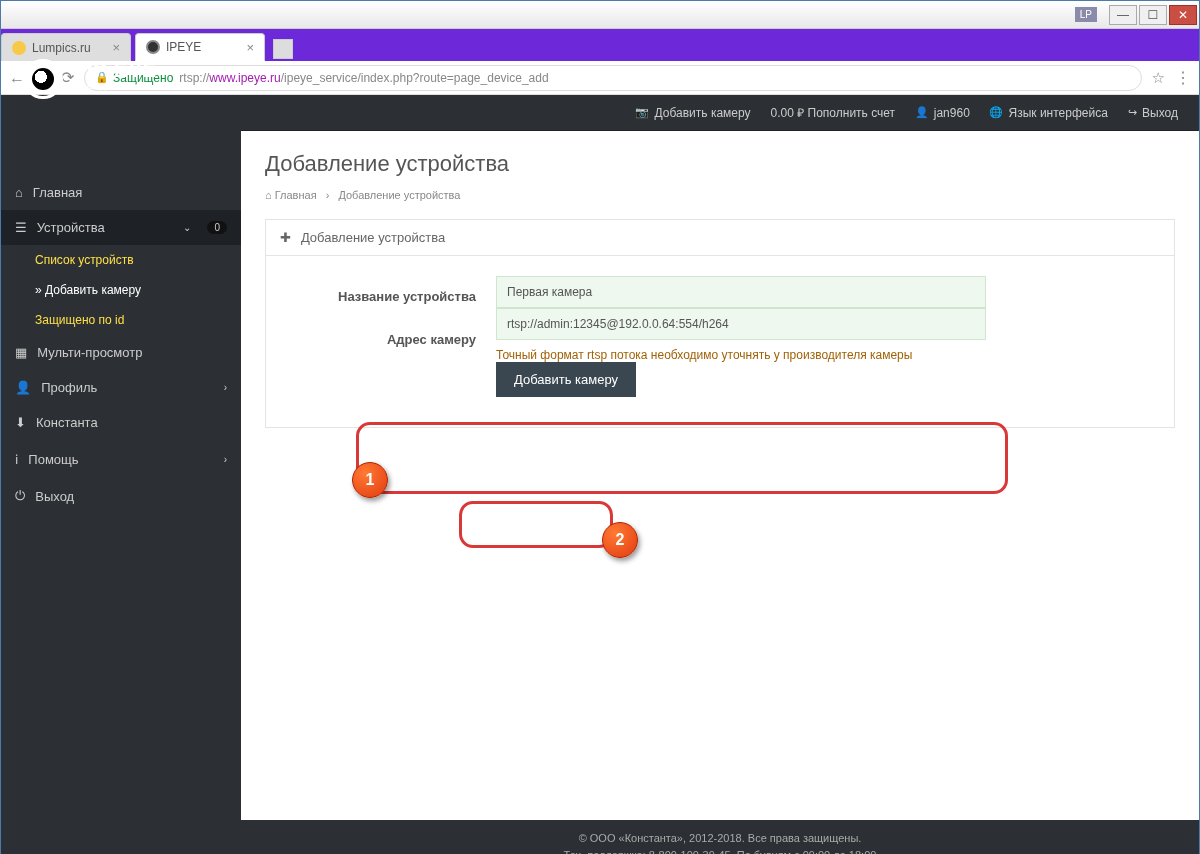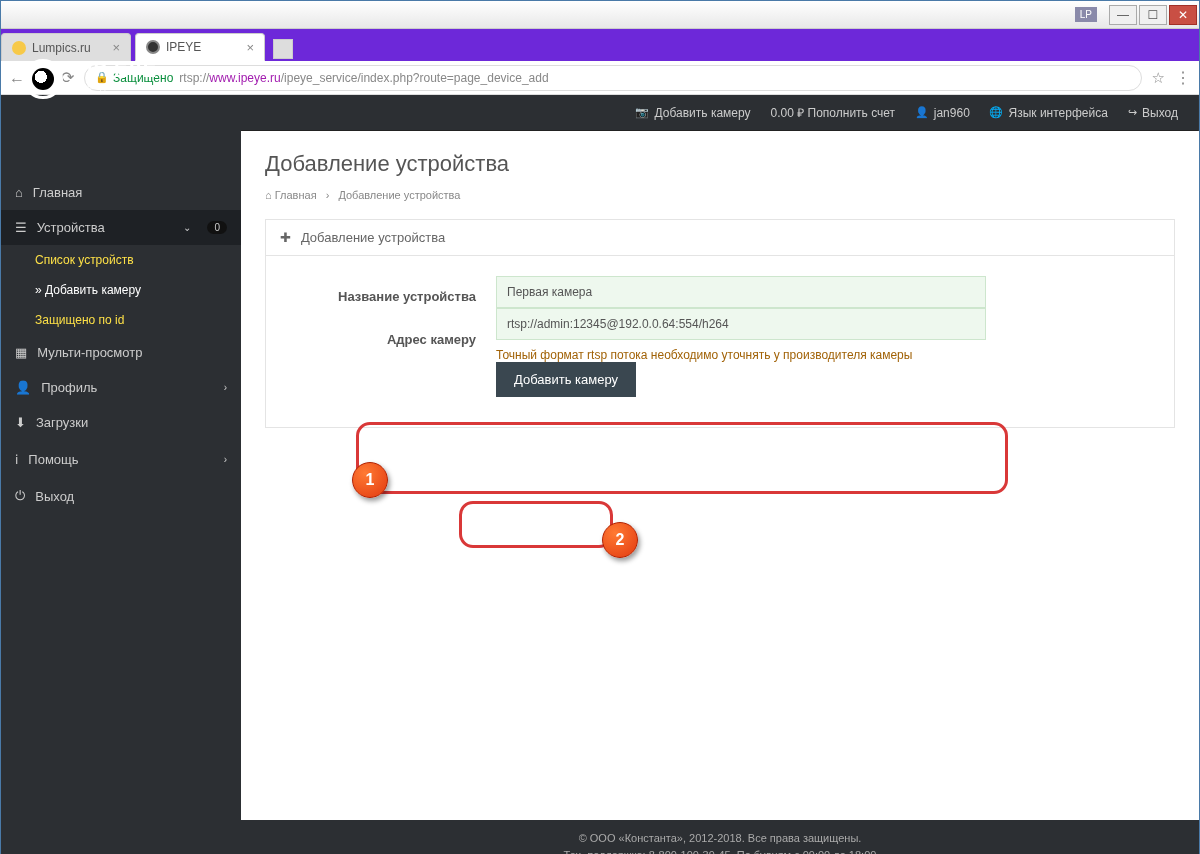--- a/index.html
+++ b/index.html
@@ -174,21 +174,21 @@
         <span>▦</span>
         <span>Мульти-просмотр</span>
       </div>
       <div class="side-item">
         <span>👤</span>
         <span>Профиль</span>
         <span class="chev">›</span>
       </div>
       <div class="side-item">
         <span>⬇</span>
-        <span>Загрузки</span>
+        <span>Константа</span>
       </div>
       <div class="side-item">
         <span>ℹ</span>
         <span>Помощь</span>
         <span class="chev">›</span>
       </div>
       <div class="side-item">
         <span>⏻</span>
         <span>Выход</span>
       </div>

